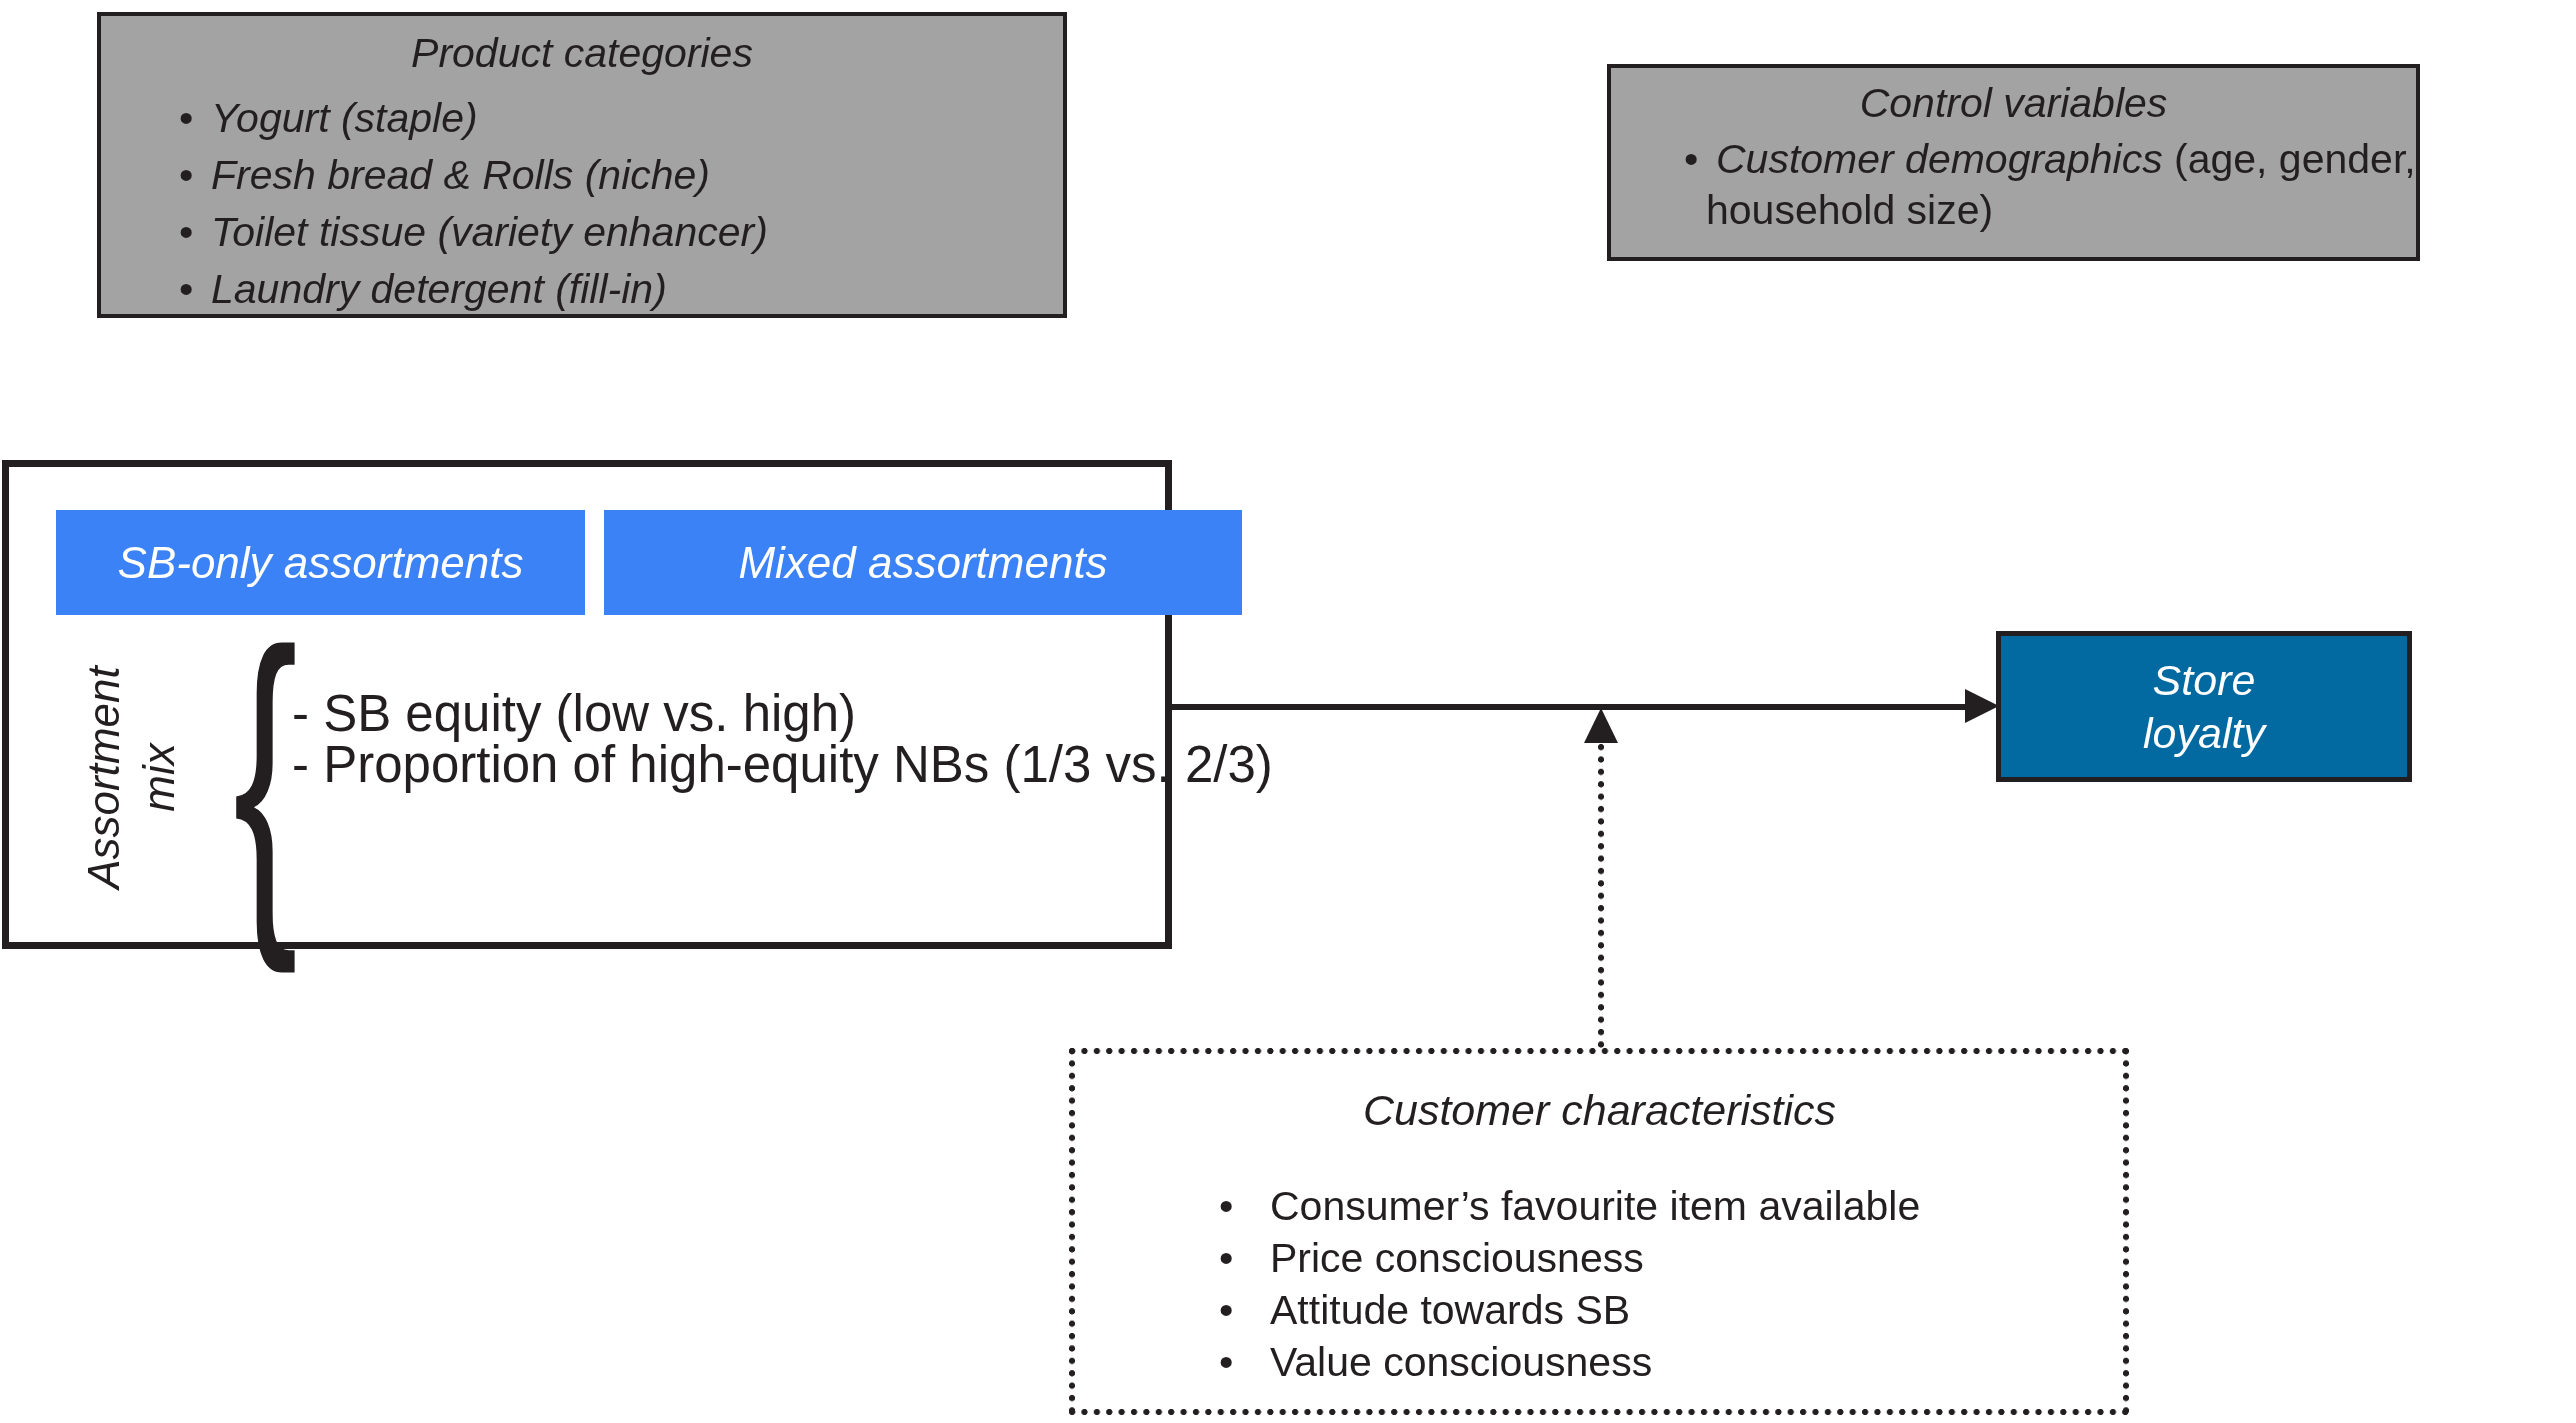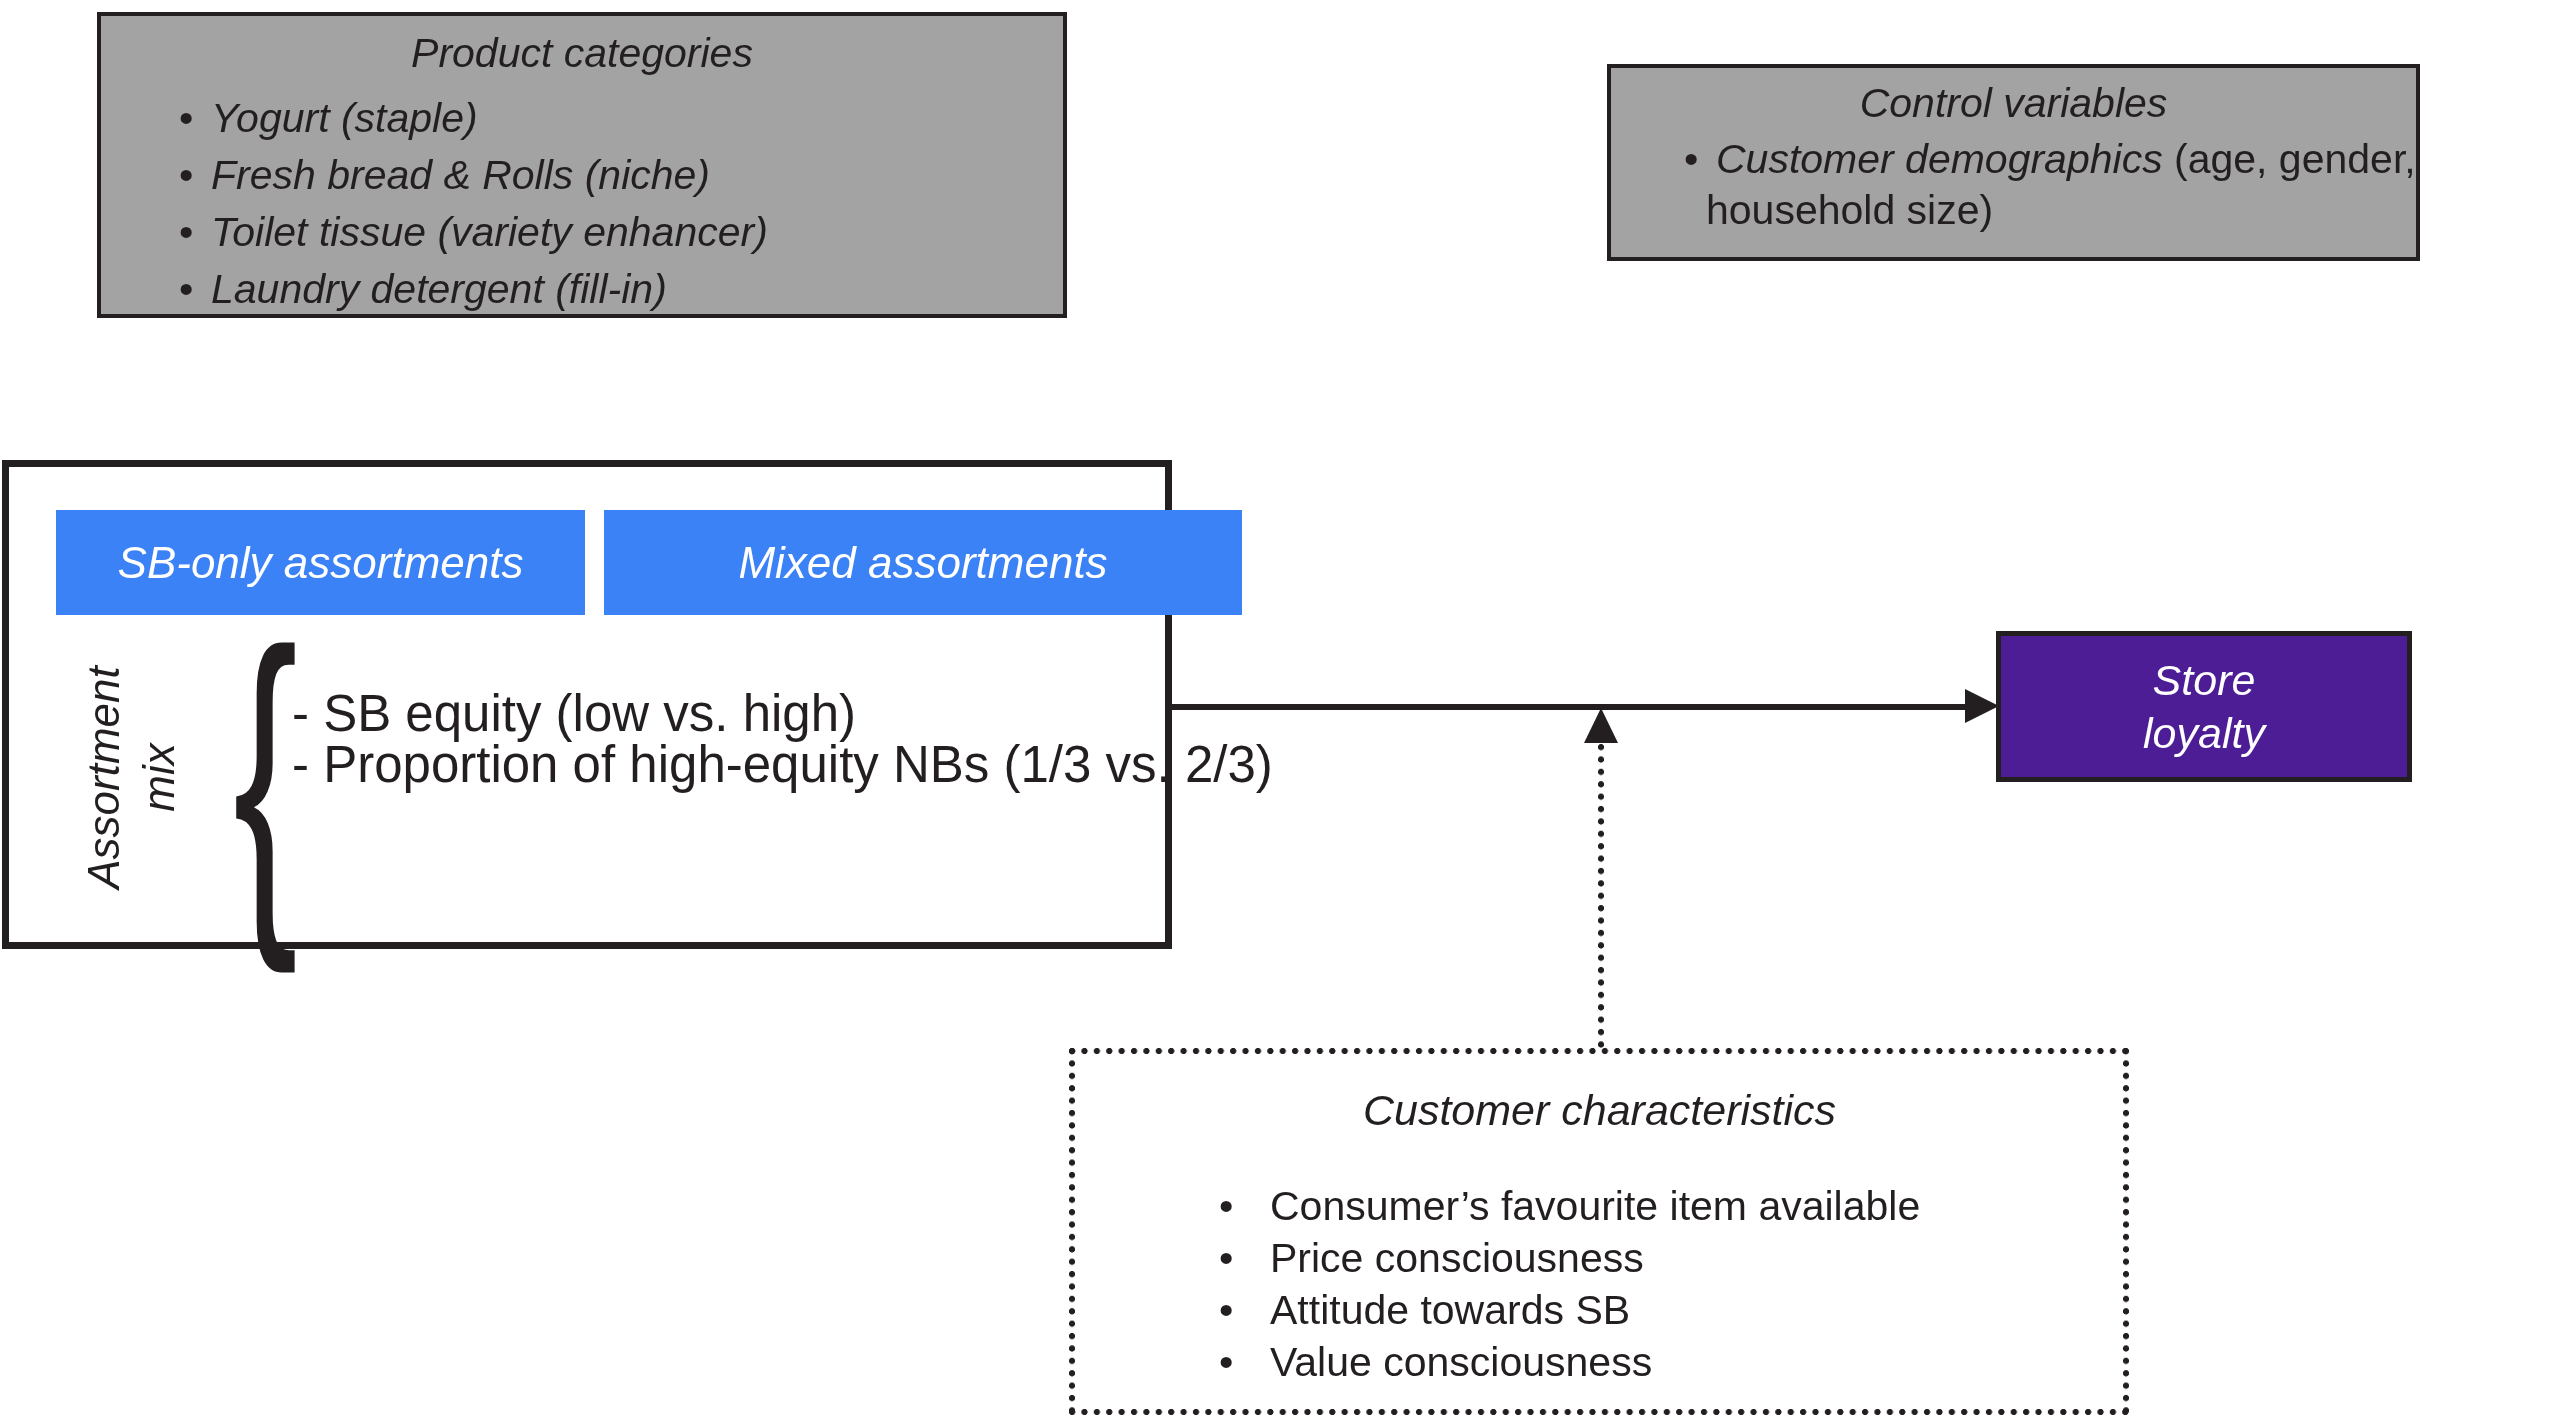--- a/index.html
+++ b/index.html
@@ -39,21 +39,21 @@
          font-size:354px;line-height:0.9;transform:scaleX(0.55);font-weight:400;}
   #factor-list{left:292px;top:688px;font-size:51px;line-height:51px;white-space:nowrap;}
 
   
   #h-arrow-line{left:1171px;top:704px;width:794px;height:6.2px;background:#231f20;}
   #h-arrow-head{left:1965px;top:689px;width:0;height:0;
                 border-top:17.7px solid transparent;border-bottom:17.7px solid transparent;
                 border-left:34px solid #231f20;}
 
   
-  #store-box{left:1996px;top:631px;width:416px;height:151px;background:#4c1d95;border:5.3px solid #231f20;
+  #store-box{left:1996px;top:631px;width:416px;height:151px;background:#0369a1;border:5.3px solid #231f20;
              display:flex;flex-direction:column;align-items:center;justify-content:center;}
   #store-box .line{color:#ffffff;font-style:italic;font-size:43px;line-height:53px;}
 
   
   .dot-v{background-image:radial-gradient(circle at 3.1px 3.1px,#231f20 2.8px,transparent 3.5px);
          background-size:6.2px 12.4px;background-repeat:repeat-y;width:6.2px;}
   .dot-h{background-image:radial-gradient(circle at 3.1px 3.1px,#231f20 2.8px,transparent 3.5px);
          background-size:12.4px 6.2px;background-repeat:repeat-x;height:6.2px;}
   #v-arrow-line{left:1598px;top:744px;height:304px;}
   #v-arrow-head{left:1584px;top:708px;width:0;height:0;

